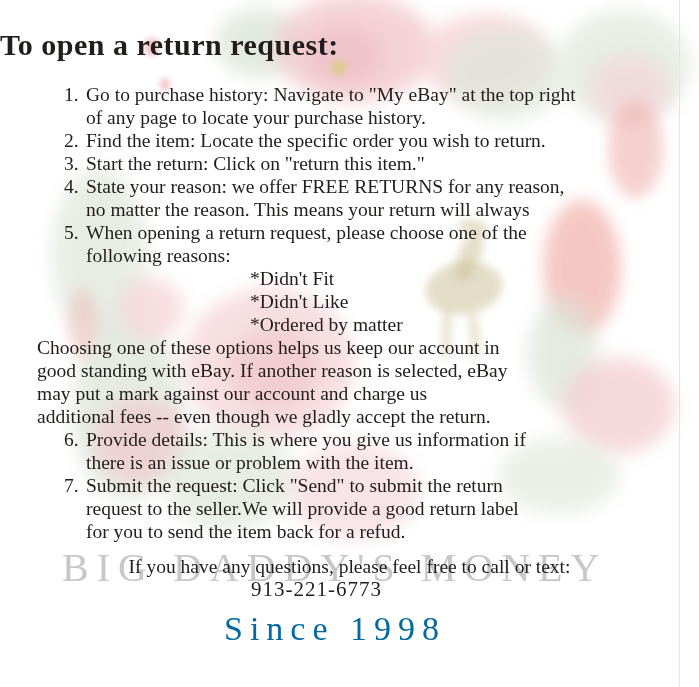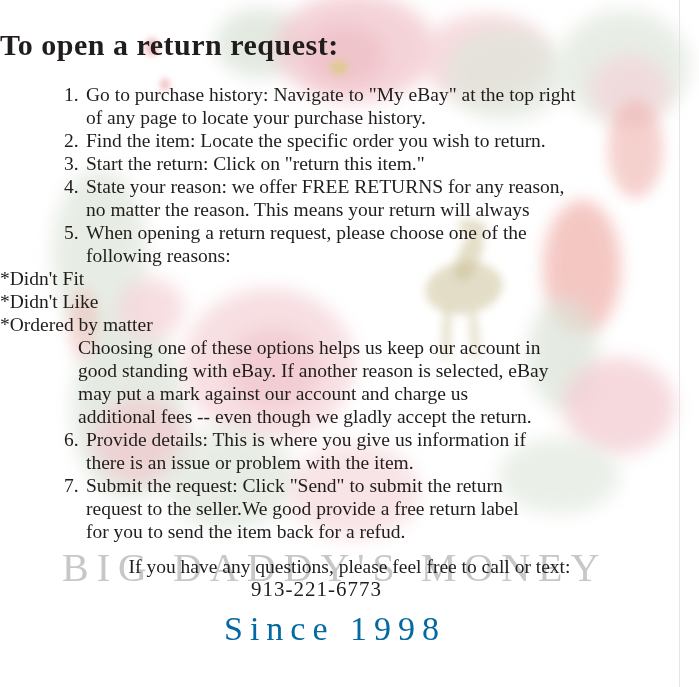--- a/index.html
+++ b/index.html
@@ -51,22 +51,22 @@
   .wm-since{left:224px;top:610px;font-size:34px;letter-spacing:7px;color:#0369a1;}
   
   .content{position:absolute;inset:0;z-index:2;}
   .title{
     margin:26px 16px 20px 0;font-size:30px;line-height:37px;font-weight:600;
     text-align:left;letter-spacing:.5px;
   }
   .step{position:relative;padding-left:86px;}
   .marker{position:absolute;left:64px;top:0;font-size:19.5px;line-height:23px;}
   .sline,.rline,.nline{font-size:19.5px;line-height:23px;white-space:nowrap;}
-  .reasons{}
-  .note{margin-left:78px;}
+  .reasons{margin-left:250px;}
+  .note{margin-left:37px;}
   .footer{margin-top:12px;text-align:center;}
   .contact{font-size:19.5px;line-height:23px;}
   .phone{font-size:21px;line-height:23px;position:relative;left:-33px;letter-spacing:1px;}
 </style>
 </head>
 <body>
 
 <div class="page">
 
   <div class="deco" aria-hidden="true">
@@ -153,21 +153,21 @@
 
     <div class="step">
       <span class="marker">6.</span>
       <div class="sline">Provide details: This is where you give us information if</div>
       <div class="sline">there is an issue or problem with the item.</div>
     </div>
 
     <div class="step">
       <span class="marker">7.</span>
       <div class="sline">Submit the request: Click "Send" to submit the return</div>
-      <div class="sline">request to the seller.We good provide a free return label</div>
+      <div class="sline">request to the seller.We will provide a good return label</div>
       <div class="sline">for you to send the item back for a refud.</div>
     </div>
 
     <div class="footer">
       <div class="contact">If you have any questions, please feel free to call or text:</div>
       <div class="phone">913-221-6773</div>
     </div>
   </div>
 
 </div>

